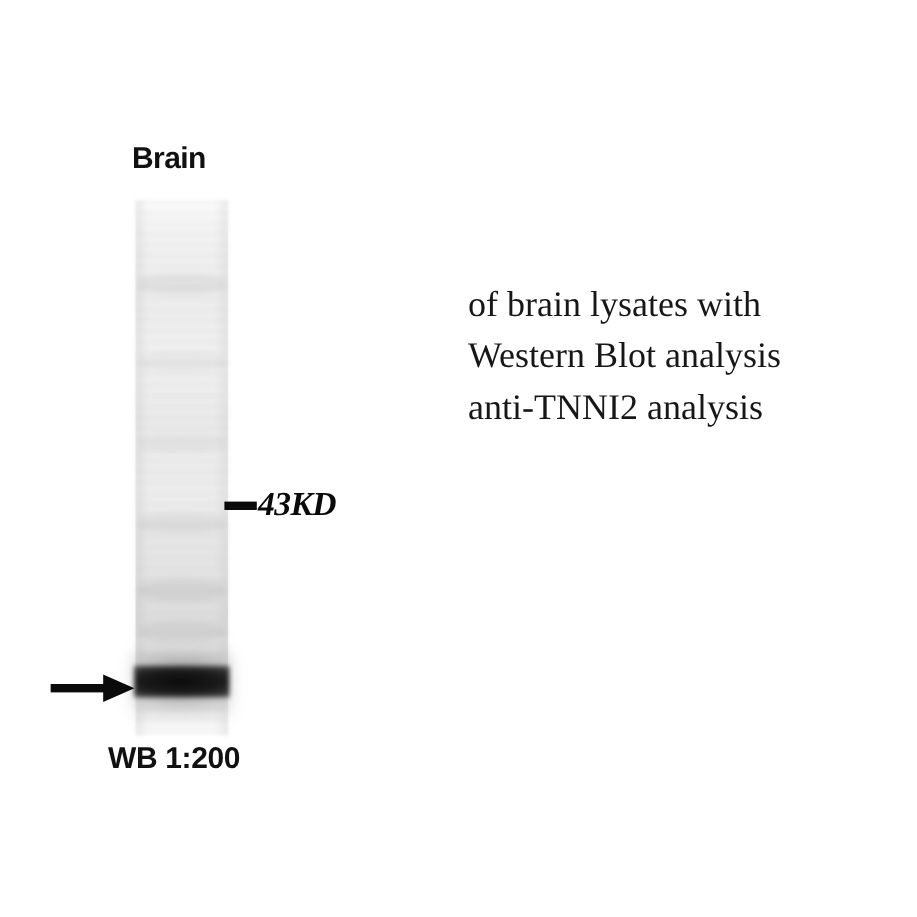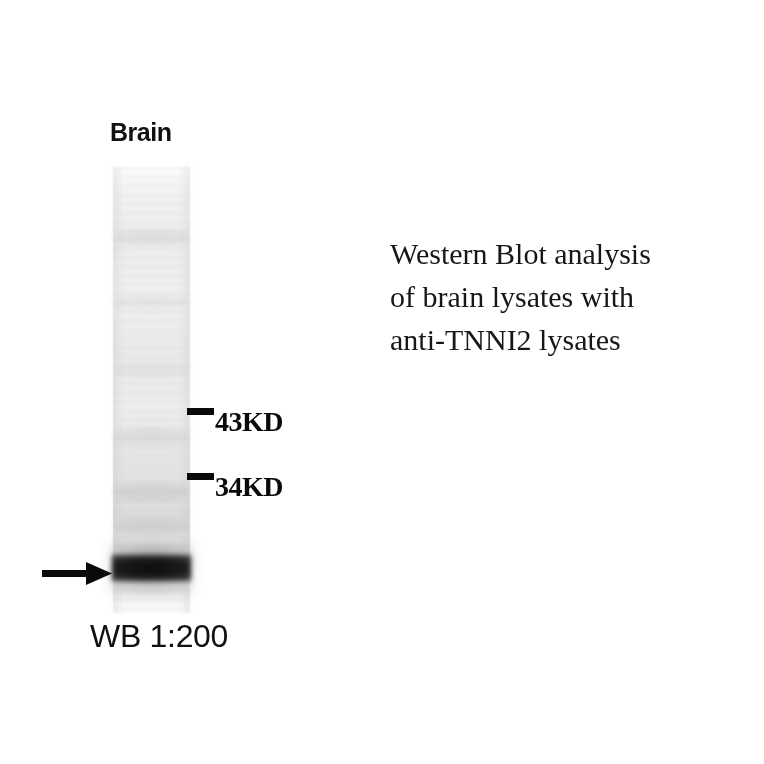--- a/index.html
+++ b/index.html
@@ -125,22 +125,23 @@
         rgba(200,200,200,0.0) 100%);
     filter: blur(6px);
   }
 
   
   .marker {
     position: absolute;
     left: 163px;
     height: 26px;
     display: flex;
-    align-items: flex-start;
+    align-items: center;
     white-space: nowrap;
+    font-style: italic;
   }
   .marker .tick {
     display: inline-block;
     width: 27px;
     height: 7px;
     background: #0a0a0a;
     margin-right: 1px;
   }
   .marker .mw {
     font-family: "Liberation Serif", serif;
@@ -159,22 +160,22 @@
     width: 70px;
     height: 26px;
   }
 
   
   .wb-label {
     position: absolute;
     left: 66px;
     top: 618px;
     font-family: "Liberation Sans", sans-serif;
-    font-weight: normal;
-    font-size: 32px;
+    font-weight: bold;
+    font-size: 25px;
     letter-spacing: -0.3px;
     color: #111111;
     white-space: nowrap;
   }
 
   
   .caption {
     position: absolute;
     left: 366px;
     top: 232px;
@@ -206,35 +207,31 @@
 
     <div class="main-band-halo"></div>
     <div class="main-band"></div>
   </div>
 
   <div class="marker" style="top:408px;">
     <span class="tick"></span>
     <span class="mw">43KD</span>
   </div>
 
-  <div class="marker" style="top:473px;">
-    <span class="tick"></span>
-    <span class="mw">34KD</span>
-  </div>
 
 
 
   <div class="arrow">
     <svg width="70" height="26" viewBox="0 0 70 26" xmlns="http://www.w3.org/2000/svg">
       <rect x="0" y="9" width="48" height="7" fill="#0a0a0a"></rect>
       <polygon points="44,1 70,12.5 44,24" fill="#0a0a0a"></polygon>
     </svg>
   </div>
 
   <div class="wb-label">WB 1:200</div>
 
   <div class="caption">
+    <span class="cline">of brain lysates with</span>
     <span class="cline">Western Blot analysis</span>
-    <span class="cline">of brain lysates with</span>
-    <span class="cline">anti-TNNI2 lysates</span>
+    <span class="cline">anti-TNNI2 analysis</span>
   </div>
 
 </div>
 
 </body></html>

